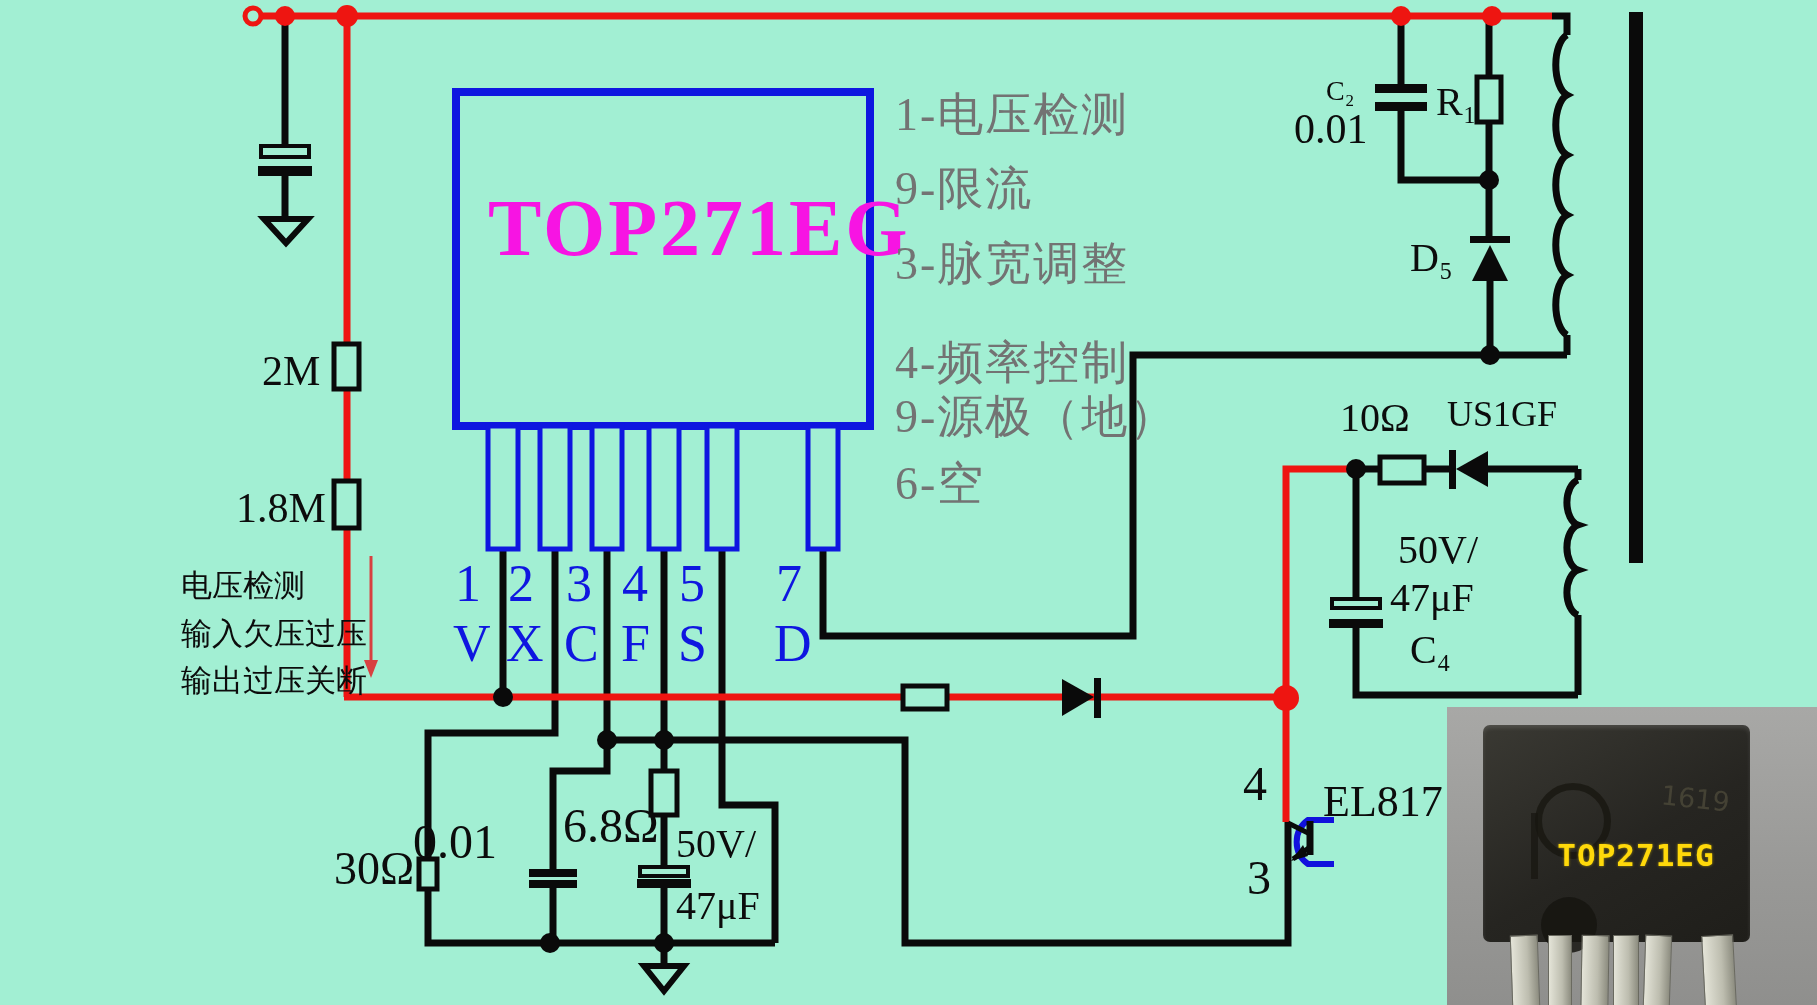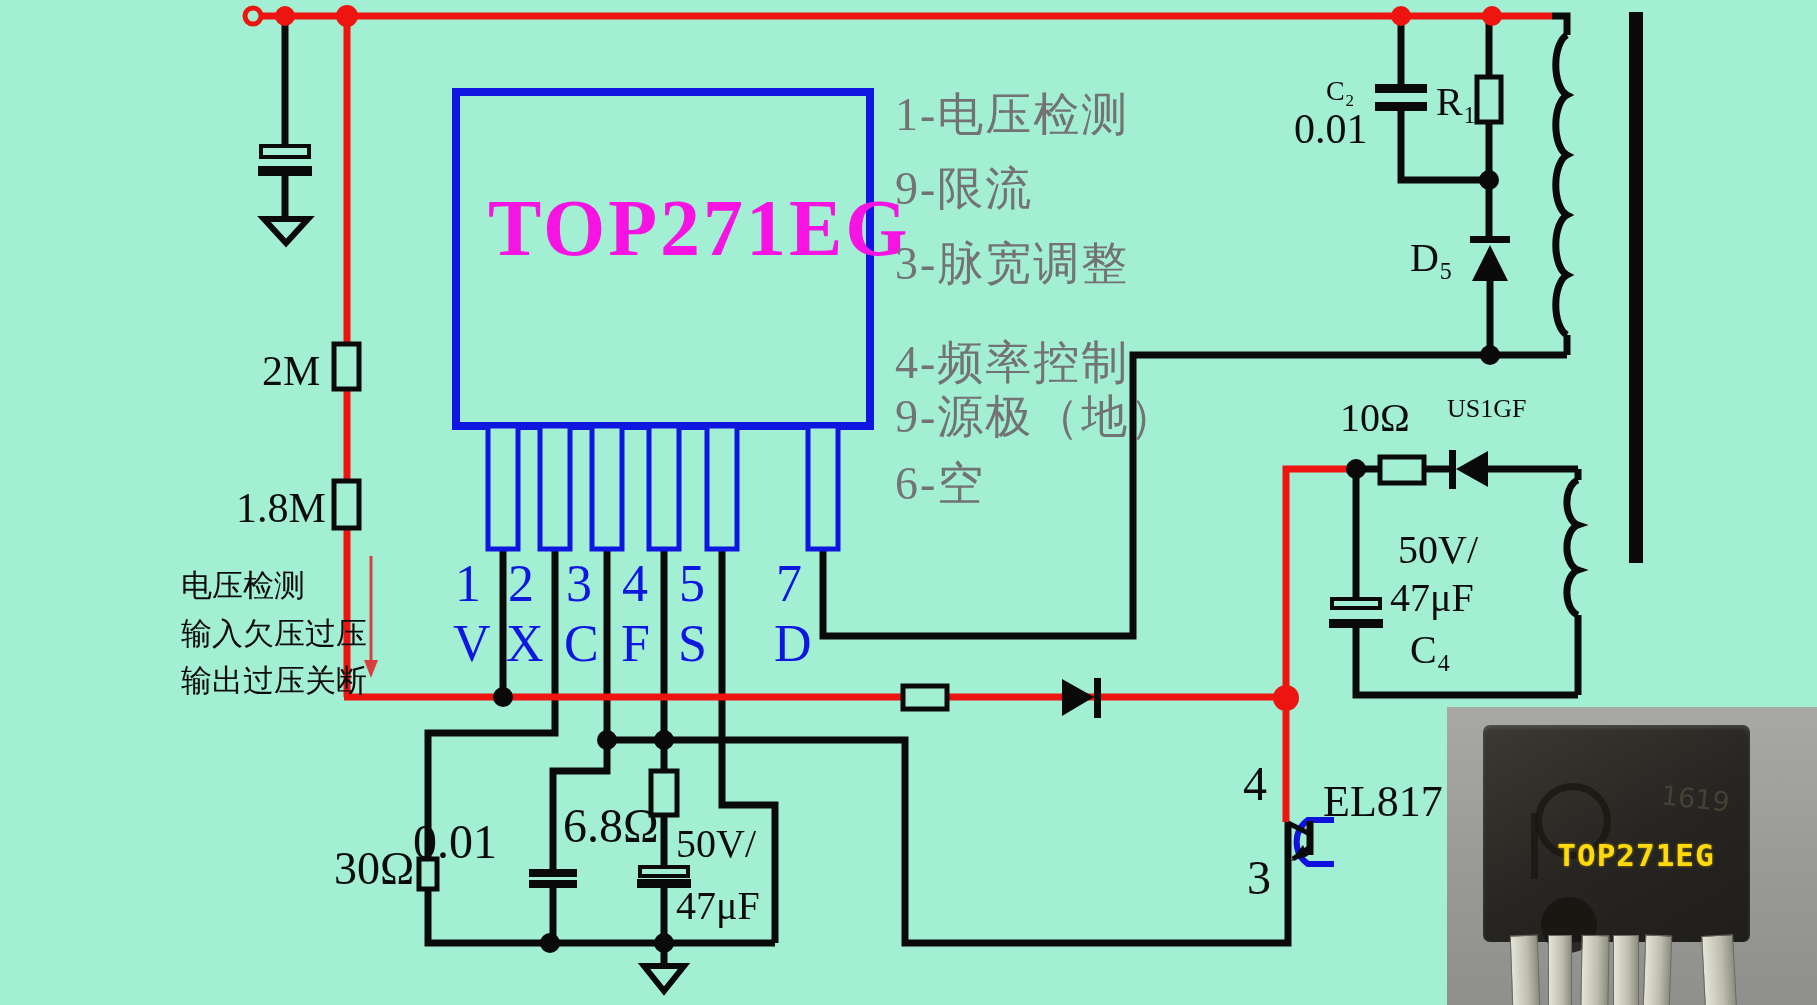--- a/index.html
+++ b/index.html
@@ -211,21 +211,21 @@
   <div class="lbl" style="left:181px;top:570px;font-size:31px;">电压检测</div>
   <div class="lbl" style="left:181px;top:618px;font-size:31px;">输入欠压过压</div>
   <div class="lbl" style="left:181px;top:665px;font-size:31px;">输出过压关断</div>
 
   <div class="lbl" style="left:1326px;top:44px;font-size:28px;margin-top:33px;">C₂</div>
   <div class="lbl" style="left:1294px;top:108px;font-size:42px;">0.01</div>
   <div class="lbl" style="left:1436px;top:82px;font-size:40px;">R₁</div>
   <div class="lbl" style="left:1410px;top:238px;font-size:40px;">D₅</div>
 
   <div class="lbl" style="left:1340px;top:398px;font-size:40px;">10Ω</div>
-  <div class="lbl" style="left:1447px;top:396px;font-size:26px;">US1GF</div>
+  <div class="lbl" style="left:1447px;top:396px;font-size:36px;">US1GF</div>
   <div class="lbl" style="left:1398px;top:530px;font-size:40px;">50V/</div>
   <div class="lbl" style="left:1390px;top:578px;font-size:40px;">47μF</div>
   <div class="lbl" style="left:1410px;top:630px;font-size:40px;">C₄</div>
 
   <div class="lbl" style="left:334px;top:846px;font-size:46px;">30Ω</div>
   <div class="lbl" style="left:413px;top:818px;font-size:48px;">0.01</div>
   <div class="lbl" style="left:563px;top:802px;font-size:48px;">6.8Ω</div>
   <div class="lbl" style="left:676px;top:824px;font-size:40px;">50V/</div>
   <div class="lbl" style="left:676px;top:886px;font-size:40px;">47μF</div>
 

